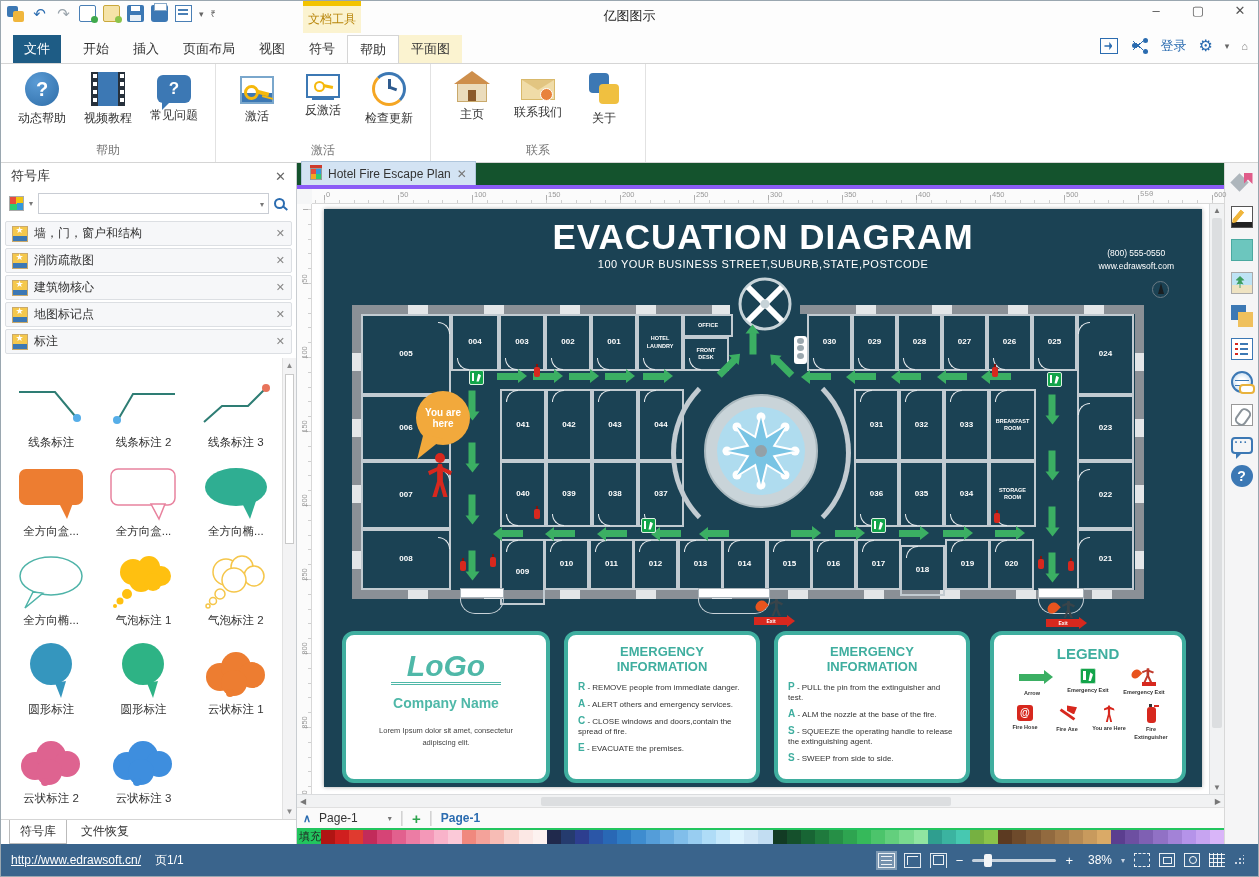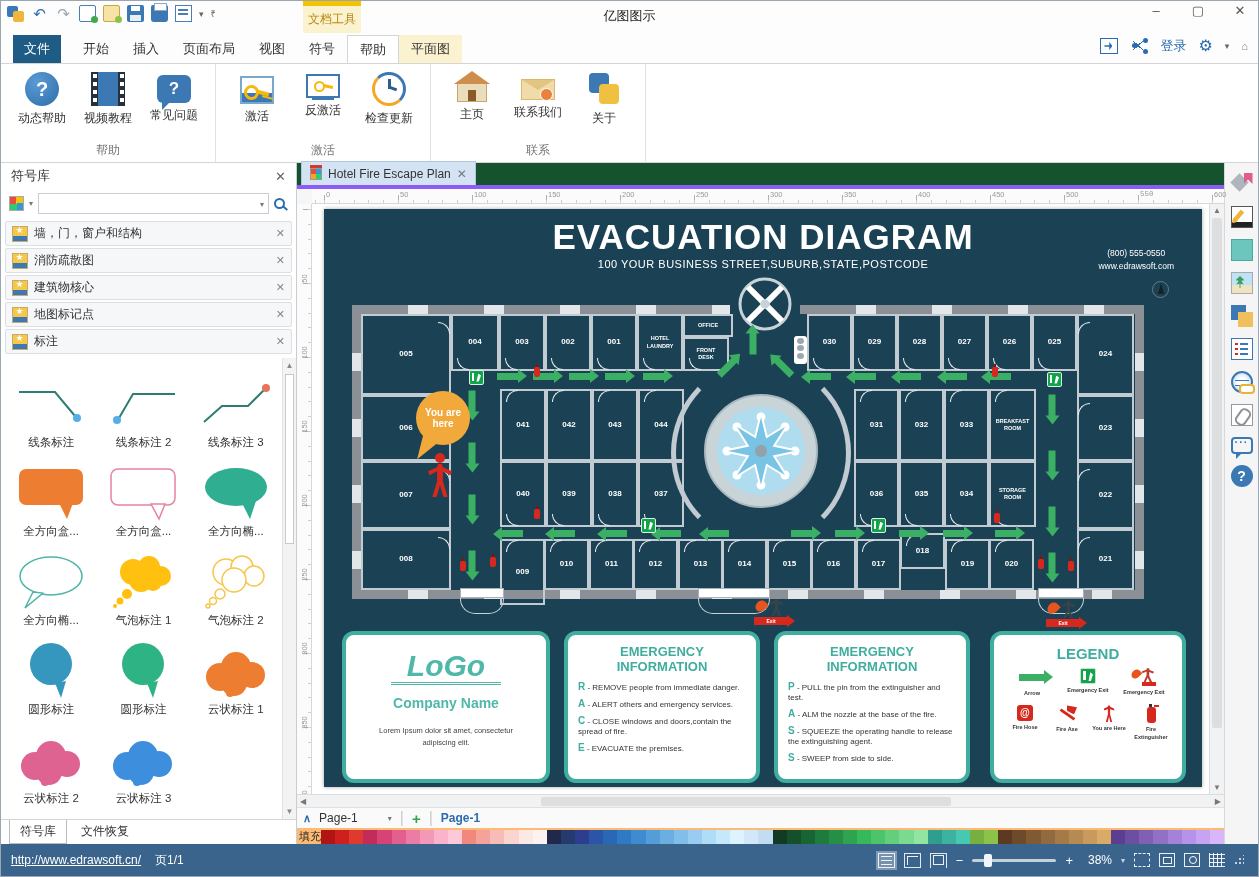--- a/index.html
+++ b/index.html
@@ -137,21 +137,21 @@
 .hscroll{height:13px;background:#F1F2F3;border-top:1px solid #DADCDE;position:relative}
 .hscroll .thumb{position:absolute;top:2px;height:9px;left:244px;width:410px;background:#DCDEE0;border-radius:2px}
 
 .pagebar{height:21px;background:#FAFAFA;border-top:1px solid #E0E0E0;display:flex;align-items:center;gap:8px;padding-left:6px}
 .pagebar .chev{color:#2B6CB0;font-size:11px;font-weight:bold}
 .pagebar .psel{font-size:12px;color:#333;display:flex;align-items:center;gap:30px}
 .pagebar .drop{font-size:8px;color:#777}
 .pagebar .sep{color:#CCC}
 .pagebar .plus{color:#2EA44F;font-size:15px;font-weight:bold}
 .pagebar .ptab{color:#2B6CB0;font-size:12px;font-weight:bold}
-.palette-row{height:17px;background:#fdba74;display:flex;align-items:center}
+.palette-row{height:17px;background:#22c55e;display:flex;align-items:center}
 .palette-row .fill-lbl{width:24px;font-size:11px;color:#222;padding-left:2px;flex:none}
 .swatches{flex:1;display:flex;height:14px}
 .sw{flex:1}
 
 
 .rstrip{width:34px;background:#F5F5F6;border-left:1px solid #D8D8D8;display:flex;flex-direction:column;align-items:center;padding-top:10px;gap:11px}
 .rsic{width:22px;height:22px;position:relative}
 .rsic-fill:before{content:"";position:absolute;left:2px;top:3px;width:13px;height:13px;background:#AEB6BC;transform:rotate(45deg)}
 .rsic-fill:after{content:"";position:absolute;right:0;top:0;width:9px;height:11px;background:#E05C8A;clip-path:polygon(0 0,100% 0,100% 100%,50% 60%,0 100%)}
 .rsic-pencil{border:1px solid #555;background:#fff}
@@ -698,21 +698,21 @@
 ROOM</div>
                 <div class="room door-t" style="left: 176px; top: 330px; width: 45px; height: 66px;">009</div>
                 <div class="room door-t" style="left: 220px; top: 330px; width: 45px; height: 51px;">010</div>
                 <div class="room door-t" style="left: 265px; top: 330px; width: 45px; height: 51px;">011</div>
                 <div class="room door-t" style="left: 309px; top: 330px; width: 45px; height: 51px;">012</div>
                 <div class="room door-t" style="left: 354px; top: 330px; width: 45px; height: 51px;">013</div>
                 <div class="room door-t" style="left: 398px; top: 330px; width: 45px; height: 51px;">014</div>
                 <div class="room door-t" style="left: 443px; top: 330px; width: 45px; height: 51px;">015</div>
                 <div class="room door-t" style="left: 487px; top: 330px; width: 45px; height: 51px;">016</div>
                 <div class="room door-t" style="left: 532px; top: 330px; width: 45px; height: 51px;">017</div>
-                <div class="room door-t" style="left: 576px; top: 324px; width: 45px; height: 36px;">018</div>
+                <div class="room door-t" style="left: 576px; top: 336px; width: 45px; height: 51px;">018</div>
                 <div class="room door-t" style="left: 621px; top: 330px; width: 45px; height: 51px;">019</div>
                 <div class="room door-t" style="left: 665px; top: 330px; width: 45px; height: 51px;">020</div>
                 <div class="arr" style="left: 173px; top: 164px; transform: rotate(0deg);"></div>
                 <div class="arr" style="left: 209px; top: 164px; transform: rotate(0deg);"></div>
                 <div class="arr" style="left: 245px; top: 164px; transform: rotate(0deg);"></div>
                 <div class="arr" style="left: 281px; top: 164px; transform: rotate(0deg);"></div>
                 <div class="arr" style="left: 319px; top: 164px; transform: rotate(0deg);"></div>
                 <div class="arr" style="left: 392px; top: 155px; transform: rotate(-45deg);"></div>
                 <div class="arr" style="left: 418px; top: 131px; transform: rotate(-90deg);"></div>
                 <div class="arr" style="left: 449px; top: 155px; transform: rotate(-135deg);"></div>

